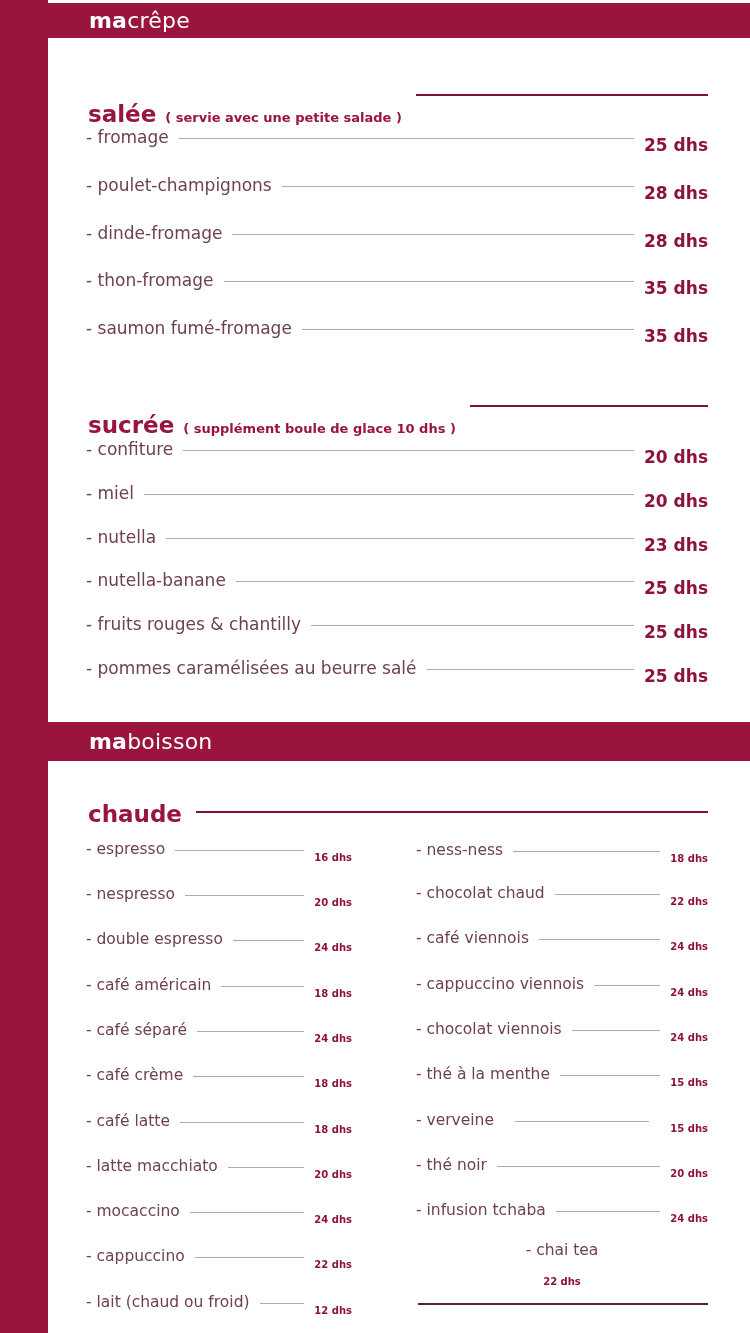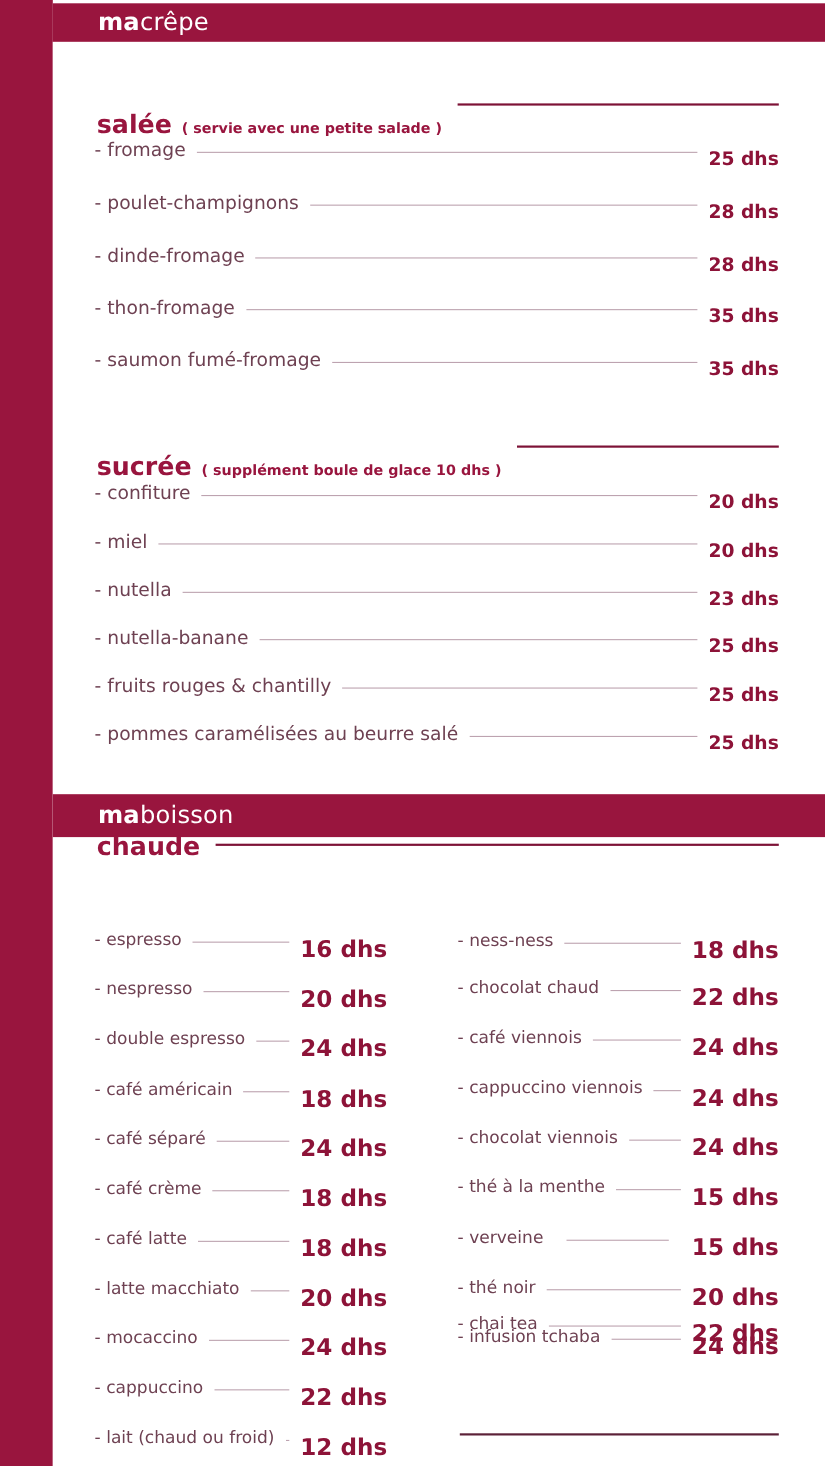--- a/index.html
+++ b/index.html
@@ -113,21 +113,21 @@
   .row .price {
     color: #8d1338;
     font-weight: 700;
     font-size: 17px;
     line-height: 1;
     text-align: right;
     margin-top: 17px;
   }
 
   .row.small .label { font-size: 15.5px; }
-  .row.small .price { font-size: 21px; }
+  .row.small .price { font-size: 10px; }
 
   .bottom-rule {
     position: absolute;
     height: 2px;
     background: #5c2138;
   }
 </style>
 </head>
 <body>
 
@@ -209,21 +209,21 @@
   <span class="leader"></span>
   <span class="price">25 dhs</span>
 </div>
 
 <div class="band band-boisson">
   <div class="band-title">
     <span class="b">ma</span><span class="n">boisson</span>
   </div>
 </div>
 
-<div class="section-head" style="left:88px; top:759px; width:620px;">
+<div class="section-head" style="left:88px; top:803px; width:620px;">
   <span class="title">chaude</span>
   <span class="rule" style="flex:1 1 auto;"></span>
 </div>
 
 <div class="row small" style="left:86px; top:836px; width:266px;">
   <span class="label">- espresso</span>
   <span class="leader"></span>
   <span class="price">16 dhs</span>
 </div>
 <div class="row small" style="left:86px; top:881px; width:266px;">
@@ -315,19 +315,19 @@
 <div class="row small" style="left:416px; top:1152px; width:292px;">
   <span class="label">- thé noir</span>
   <span class="leader"></span>
   <span class="price">20 dhs</span>
 </div>
 <div class="row small" style="left:416px; top:1197px; width:292px;">
   <span class="label">- infusion tchaba</span>
   <span class="leader"></span>
   <span class="price">24 dhs</span>
 </div>
-<div class="row small" style="left:416px; top:1185px; width:292px;">
+<div class="row small" style="left:416px; top:1243px; width:292px;flex-direction:column;">
   <span class="label">- chai tea</span>
   <span class="leader"></span>
   <span class="price">22 dhs</span>
 </div>
 
 <div class="bottom-rule" style="left:418px; top:1303px; width:290px;"></div>
 
 </body></html>

